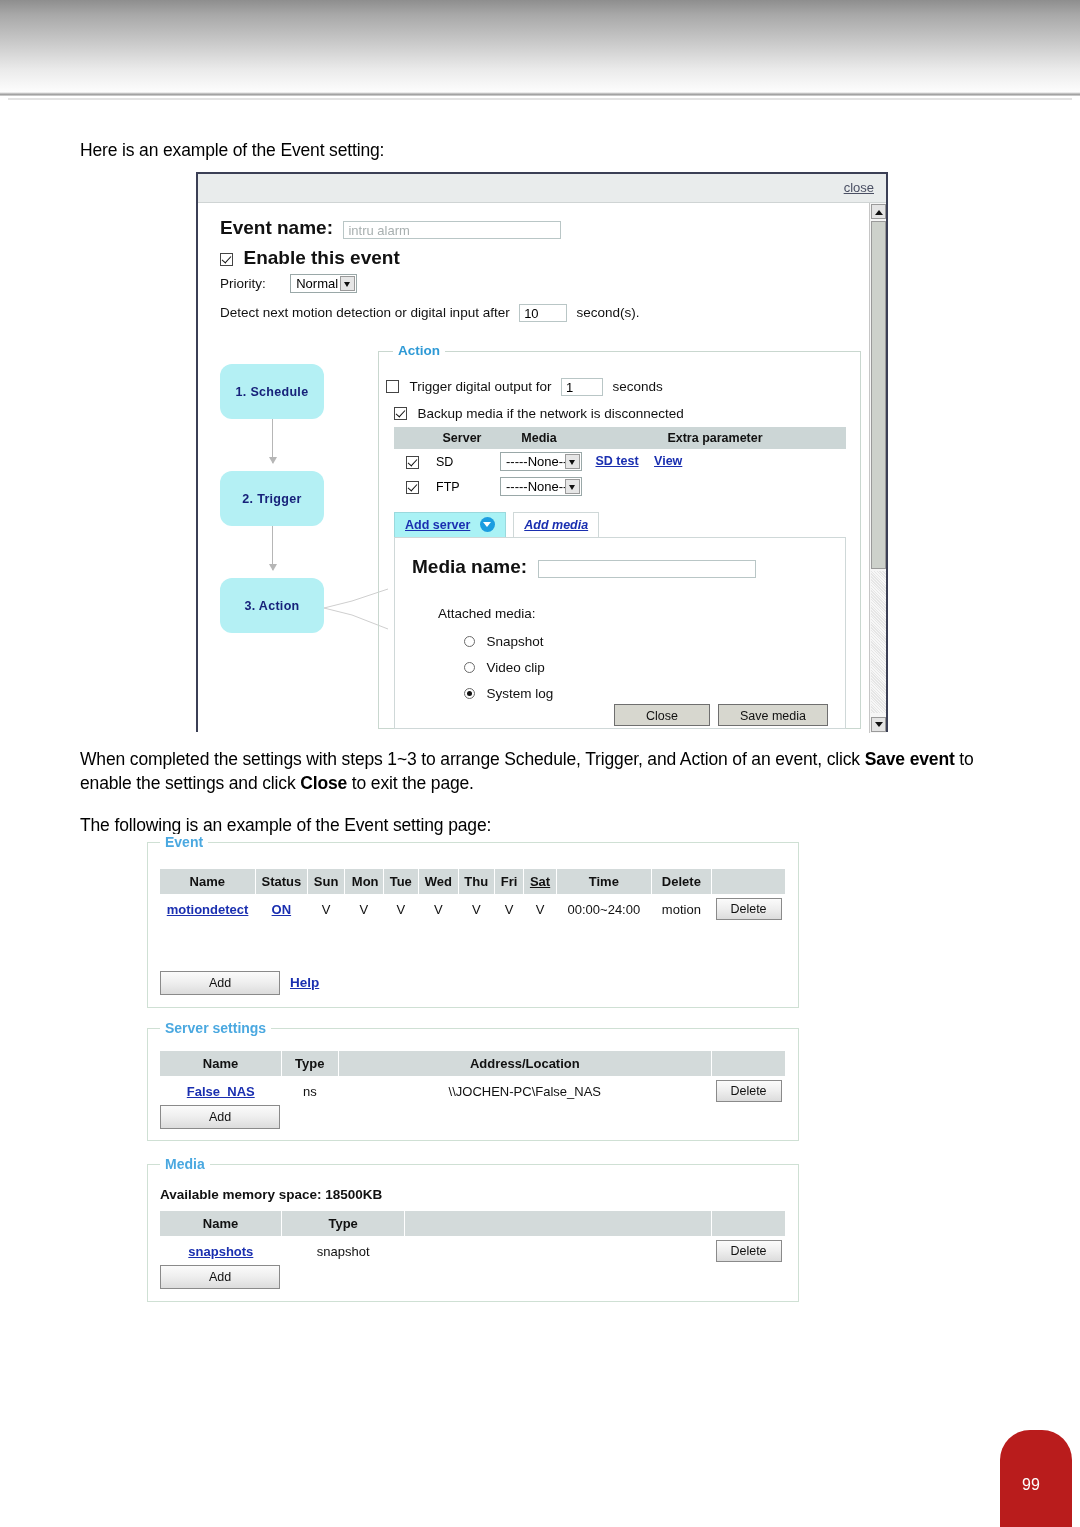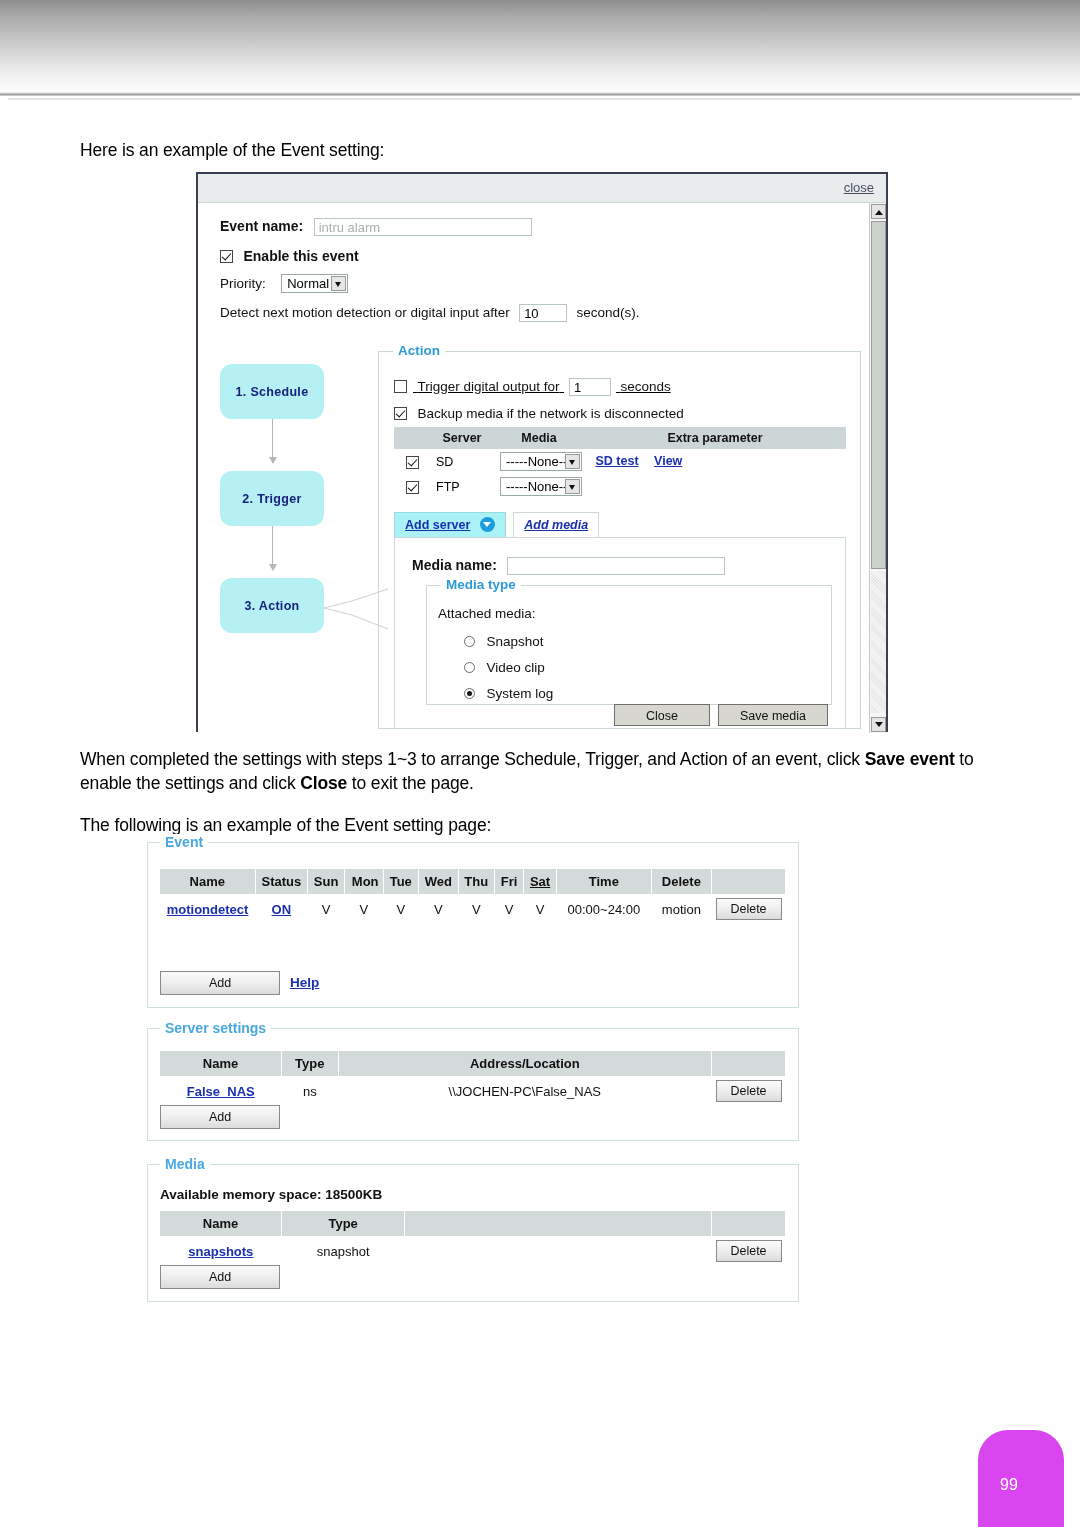--- a/index.html
+++ b/index.html
@@ -119,21 +119,21 @@
   }
   .sb-track-lower {
     position: absolute;
     left: 1px; top: 368px;
     width: 15px; height: 142px;
     background: repeating-linear-gradient(45deg, #e6e6e6 0 1px, #f7f7f7 1px 2px);
   }
 
   
   .frm { position: absolute; }
-  .lbl { font-size: 14px; font-weight: bold; color: #111; }
+  .lbl { font-size: 19px; font-weight: bold; color: #111; }
   .lbl-n { font-size: 13.5px; color: #111; }
   .txtfield {
     display: inline-block;
     border: 1px solid #b9c6c6;
     background: #fff;
     height: 18px;
     line-height: 18px;
     font-size: 13px;
     padding: 0 4px;
     box-sizing: border-box;
@@ -392,23 +392,23 @@
   .memline {
     position: absolute;
     font-size: 13.5px;
     font-weight: bold;
     color: #111;
   }
 
   
   .pagetab {
     position: absolute;
-    right: 16px; bottom: 0;
-    width: 86px; height: 97px;
-    background: #d946ef;
+    right: 8px; bottom: 0;
+    width: 72px; height: 97px;
+    background: #b91c1c;
     border-radius: 30px 30px 0 0;
   }
   .pagenum {
     position: absolute;
     left: 0; top: 46px;
     width: 62px;
     text-align: center;
     color: #fff;
     font-size: 16px;
   }
@@ -446,21 +446,21 @@
       <span class="txtfield ghost" style="width:218px; margin-left:6px;">intru alarm</span>
     </div>
 
     <div class="frm" style="left:22px; top:44px;">
       <span class="cb checked"></span>
       <span class="lbl">Enable this event</span>
     </div>
 
     <div class="frm" style="left:22px; top:71px;">
       <span class="lbl-n">Priority:</span>
-      <span class="selbox" style="width:67px; margin-left:11px;">
+      <span class="selbox" style="width:67px; margin-left:20px;">
         <span>Normal</span>
         <span class="arrowbtn"></span>
       </span>
     </div>
 
     <div class="frm" style="left:22px; top:100px;">
       <span class="lbl-n">Detect next motion detection or digital input after</span>
       <span class="txtfield" style="width:48px; margin:0 5px;">10</span>
       <span class="lbl-n">second(s).</span>
     </div>
@@ -473,21 +473,21 @@
 
     <svg style="position:absolute; left:124px; top:370px; width:70px; height:70px;">
       <polyline points="2,35 30,28 66,16" fill="none" stroke="#cfcfcf" stroke-width="1"></polyline>
       <polyline points="2,35 30,42 66,56" fill="none" stroke="#cfcfcf" stroke-width="1"></polyline>
     </svg>
 
     <div class="fieldset" style="left:180px; top:148px; width:483px; height:378px;">
       <span class="legend">Action</span>
     </div>
 
-    <div class="frm" style="left:196px; top:174px;text-decoration:underline;">
+    <div class="frm" style="left:188px; top:174px;">
       <span class="cb"></span>
       <span class="lbl-n">Trigger digital output for</span>
       <span class="txtfield" style="width:42px; margin:0 5px;">1</span>
       <span class="lbl-n">seconds</span>
     </div>
 
     <div class="frm" style="left:196px; top:201px;">
       <span class="cb checked"></span>
       <span class="lbl-n">Backup media if the network is disconnected</span>
     </div>
@@ -537,23 +537,20 @@
       </span>
     </div>
 
     <div class="tabpanel" style="left:196px; top:334px; width:452px; height:192px;"></div>
 
     <div class="frm" style="left:214px; top:353px;">
       <span class="lbl">Media name:</span>
       <span class="txtfield" style="width:218px; margin-left:6px;"></span>
     </div>
 
-    <div class="fieldset" style="left:228px; top:382px; width:406px; height:120px;">
-      <span class="legend" style="color:#2f9ad6;">Media type</span>
-    </div>
 
     <div class="frm lbl-n" style="left:240px; top:403px;">Attached media:</div>
 
     <div class="frm" style="left:266px; top:429px;">
       <span class="radio"></span>
       <span class="lbl-n">Snapshot</span>
     </div>
     <div class="frm" style="left:266px; top:455px;">
       <span class="radio"></span>
       <span class="lbl-n">Video clip</span>

